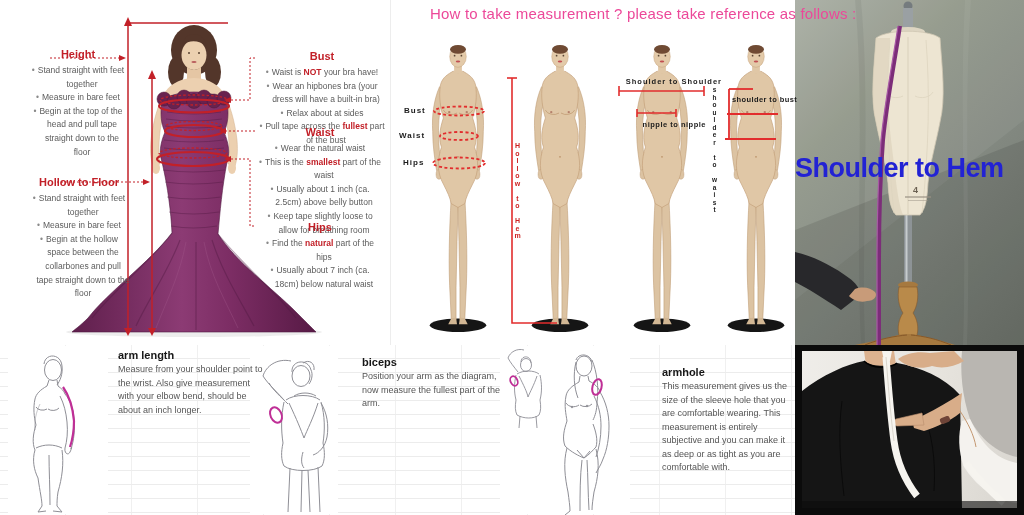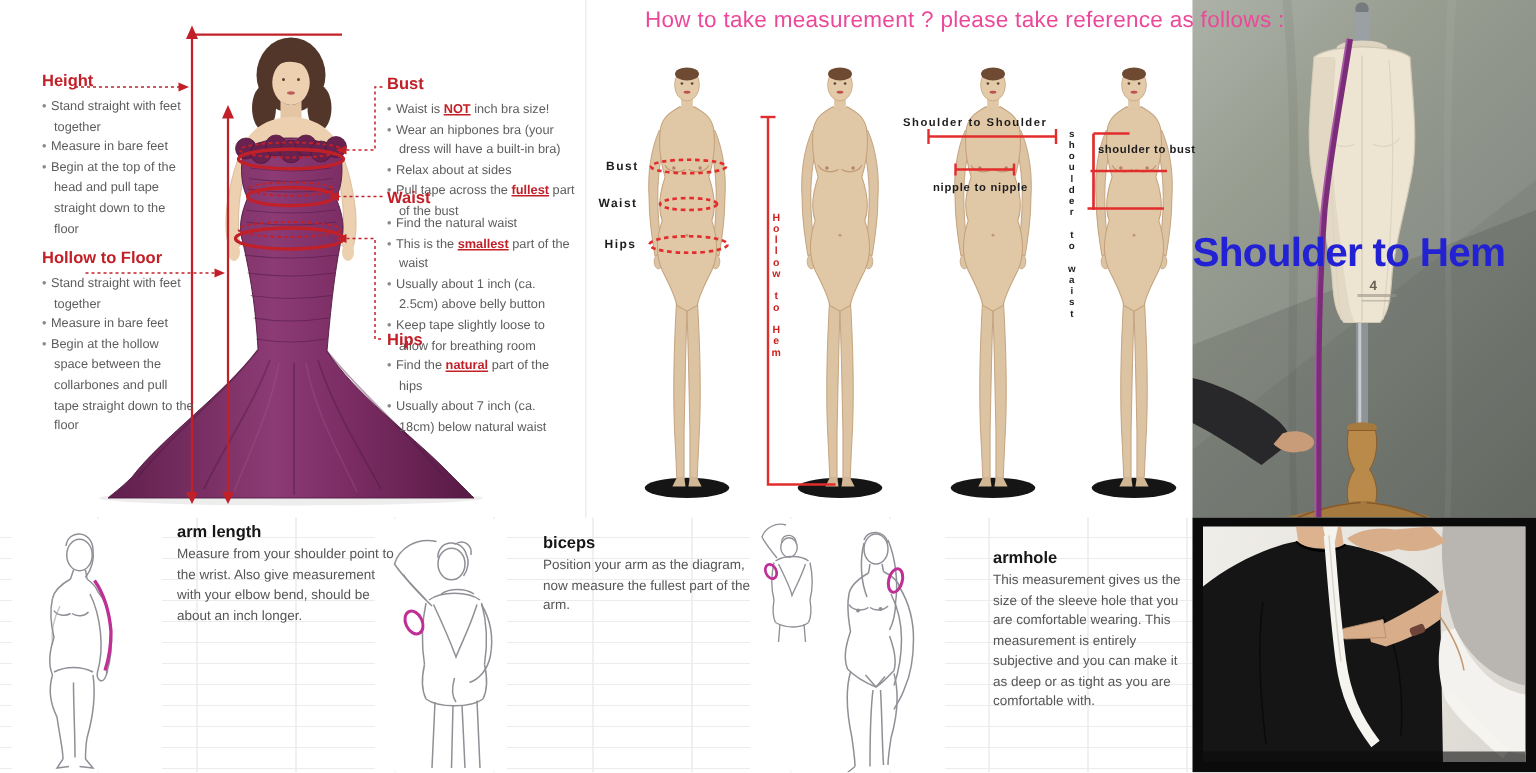--- a/index.html
+++ b/index.html
@@ -1,30 +1,30 @@
 <!DOCTYPE html>
 <html><head>
 <meta charset="utf-8">
 <style>
   html,body{margin:0;padding:0;background:#fff;}
   .stage{position:relative;width:1024px;height:515px;background:#fff;overflow:hidden;
          font-family:"Liberation Sans",sans-serif;}
   .abs{position:absolute;}
   
-  .tb{position:absolute;z-index:3;}
+  .tb{position:absolute;z-index:3;text-align:center;}
   .tb-title{font-size:11px;font-weight:bold;color:#c22028;margin-bottom:4px;}
   .bullet{font-size:8.5px;color:#5c5c5c;line-height:1.6;padding-left:8px;text-indent:-8px;}
   .bullet::before{content:"\2022";margin-right:3px;color:#8a8a8a;}
-  .em{color:#c22028;font-weight:bold;text-decoration:underline;}
+  .em{color:#c22028;font-weight:bold;}
   
   .mid-header{position:absolute;left:402px;top:5px;z-index:3;font-size:15px;color:#ec4899;
               letter-spacing:.2px;white-space:nowrap;margin-left:28px;}
   .mlabel{position:absolute;z-index:3;font-size:8px;font-weight:bold;color:#1c1c1c;
           letter-spacing:1px;white-space:nowrap;}
-  .mlabel.center{text-align:left;}
+  .mlabel.center{text-align:right;}
   .vtext{position:absolute;z-index:3;writing-mode:vertical-rl;text-orientation:upright;
          font-size:7px;font-weight:bold;letter-spacing:.5px;white-space:nowrap;}
   .vred{color:#cc2222;}
   
   .grid-strip{position:absolute;left:0;top:345px;width:795px;height:170px;z-index:0;
     background-image:
       repeating-linear-gradient(to bottom,transparent 0 13px,#ececec 13px 14px),
       repeating-linear-gradient(to right,transparent 0 65px,#f0f0f0 65px 66px);}
   .bt{position:absolute;z-index:3;}
   .bt-title{font-size:11px;font-weight:bold;color:#161616;margin-bottom:2px;}
@@ -268,38 +268,38 @@
     </g>
   </svg>
 
   <div class="tb" style="left:28px;top:48px;width:100px">
     <div class="tb-title">Height</div>
     <div class="bullet"><span>Stand straight with feet together</span></div>
     <div class="bullet"><span>Measure in bare feet</span></div>
     <div class="bullet"><span>Begin at the top of the head and pull tape straight down to the floor</span></div>
   </div>
 
-  <div class="tb" style="left:28px;top:166px;width:102px">
+  <div class="tb" style="left:28px;top:176px;width:102px">
     <div class="tb-title">Hollow to Floor</div>
     <div class="bullet"><span>Stand straight with feet together</span></div>
     <div class="bullet"><span>Measure in bare feet</span></div>
     <div class="bullet"><span>Begin at the hollow space between the collarbones and pull tape straight down to the floor</span></div>
   </div>
 
   <div class="tb" style="left:258px;top:50px;width:128px">
     <div class="tb-title">Bust</div>
-    <div class="bullet"><span>Waist is </span><span class="em">NOT</span><span> inch bra size!</span></div>
+    <div class="bullet"><span>Waist is </span><span class="em">NOT</span><span> your bra have!</span></div>
     <div class="bullet"><span>Wear an hipbones bra (your dress will have a built-in bra)</span></div>
     <div class="bullet"><span>Relax about at sides</span></div>
     <div class="bullet"><span>Pull tape across the </span><span class="em">fullest</span><span> part of the bust</span></div>
   </div>
 
   <div class="tb" style="left:258px;top:126px;width:124px">
     <div class="tb-title">Waist</div>
-    <div class="bullet"><span>Find the natural waist</span></div>
+    <div class="bullet"><span>Wear the natural waist</span></div>
     <div class="bullet"><span>This is the </span><span class="em">smallest</span><span> part of the waist</span></div>
     <div class="bullet"><span>Usually about 1 inch (ca. 2.5cm) above belly button</span></div>
     <div class="bullet"><span>Keep tape slightly loose to allow for breathing room</span></div>
   </div>
 
   <div class="tb" style="left:258px;top:221px;width:124px">
     <div class="tb-title">Hips</div>
     <div class="bullet"><span>Find the </span><span class="em">natural</span><span> part of the hips</span></div>
     <div class="bullet"><span>Usually about 7 inch (ca. 18cm) below natural waist</span></div>
   </div>

